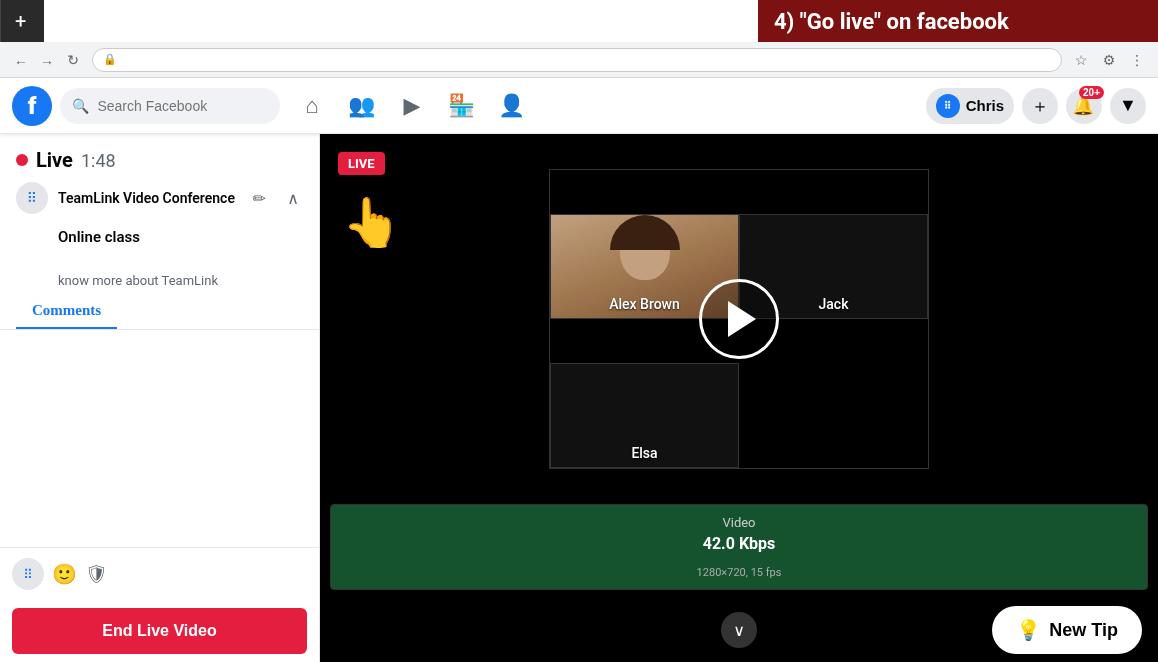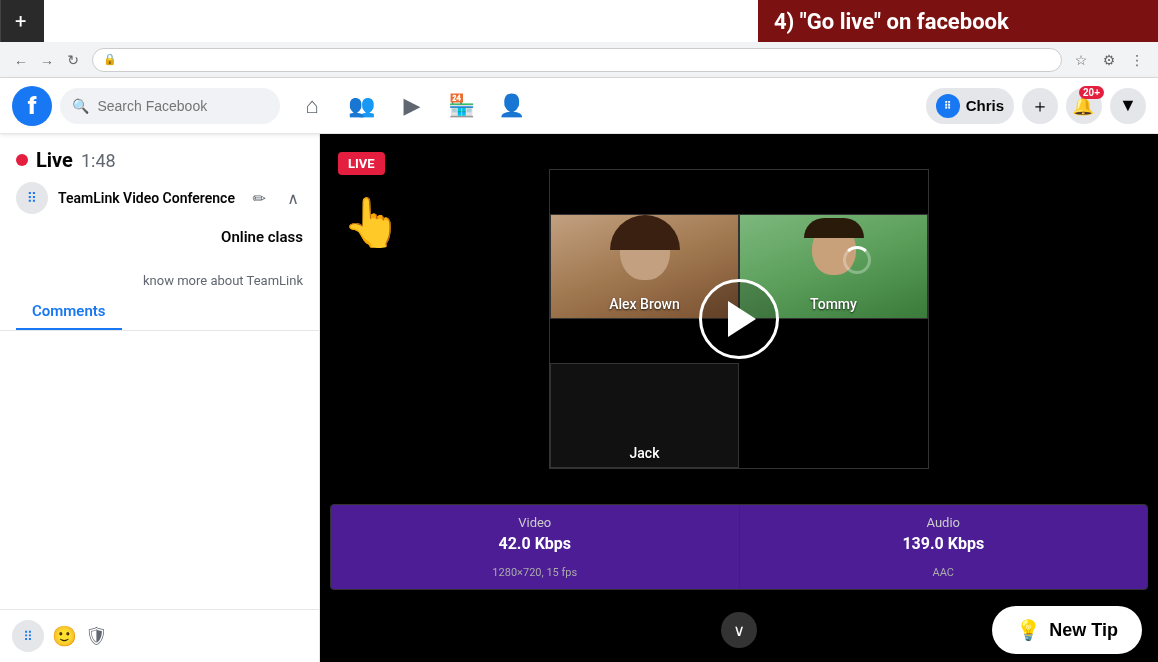--- a/index.html
+++ b/index.html
@@ -305,21 +305,20 @@
     .stream-collapse-btn {
       background: none;
       border: none;
       cursor: pointer;
       color: #606770;
       font-size: 16px;
       padding: 4px;
     }
     .stream-desc {
       padding: 4px 16px 4px 58px;
-      text-align: right;
     }
     .stream-desc-title {
       font-size: 15px;
       font-weight: 600;
       color: #050505;
     }
     .stream-desc-sub {
       font-size: 13px;
       color: #606770;
       margin-top: 27px;
@@ -509,21 +508,21 @@
       border: 3px solid rgba(255,255,255,0.3);
       border-top-color: #fff;
       border-radius: 50%;
       animation: spin 1s linear infinite;
       z-index: 5;
     }
     @keyframes spin { to { transform: rotate(360deg); } }
 
     
     .stats-bar {
-      background: #4c1d95;
+      background: #14532d;
       border: 1px solid #333;
       margin: 0 10px 8px;
       border-radius: 4px;
       display: flex;
       align-items: stretch;
       color: #fff;
     }
     .stats-section {
       flex: 1;
       display: flex;
@@ -676,32 +675,33 @@
         <div class="stream-avatar">⠿</div>
         <span class="stream-name">TeamLink Video Conference</span>
       </div>
       <button class="stream-edit-btn">✏</button>
       <button class="stream-collapse-btn">∧</button>
     </div>
     <div class="stream-desc">
       <div class="stream-desc-title">Online class</div>
       <div class="stream-desc-sub">know more about TeamLink</div>
     </div>
-    <div style="padding: 0 16px 0 16px;">
+    <div style="padding: 0 16px 0 16px; font-family: Liberation Serif, serif;">
       <div class="comments-tab">
         <span class="comments-tab-label">Comments</span>
       </div>
     </div>
     <div class="comments-divider"></div>
     <div class="comments-area"></div>
     <div class="comment-input-row">
       <div class="comment-avatar">⠿</div>
       <button class="comment-emoji-btn">🙂</button>
       <button class="comment-tag-btn">🛡</button>
     </div>
+    <button class="end-live-btn">End Live Video</button>
   </div>
 
   <div class="main-content">
     <div class="video-grid-area">
 
       <div class="live-badge">LIVE</div>
       <div class="hand-pointer">👆</div>
 
       <div class="video-grid">
 
@@ -709,52 +709,40 @@
           <div class="video-cell-photo">
             <div style="width:100%;height:100%;background:linear-gradient(160deg,#c2a080 0%,#a07850 50%,#7a5030 100%);display:flex;align-items:center;justify-content:center;overflow:hidden;position:relative;">
 
               <div style="position:absolute;top:5px;left:50%;transform:translateX(-50%);width:50px;height:60px;background:#c2a080;border-radius:50% 50% 45% 45%;"></div>
               <div style="position:absolute;top:0;left:50%;transform:translateX(-50%);width:70px;height:35px;background:#3a2010;border-radius:35px 35px 0 0;"></div>
             </div>
           </div>
           <span class="participant-name">Alex Brown</span>
         </div>
 
-        <div class="video-cell">
-          <div class="video-cell-photo">
-            <div style="width:100%;height:100%;background:linear-gradient(160deg,#7db87d 0%,#5a9e5a 50%,#3a7a3a 100%);display:flex;align-items:center;justify-content:center;overflow:hidden;position:relative;">
-              <div style="position:absolute;top:8px;left:50%;transform:translateX(-50%);width:44px;height:52px;background:#c8a07a;border-radius:50% 50% 45% 45%;"></div>
-              <div style="position:absolute;top:3px;left:50%;transform:translateX(-50%);width:60px;height:20px;background:#2a1a0a;border-radius:30px 30px 0 0;"></div>
-            </div>
-          </div>
-          <div class="loading-spinner"></div>
-          <span class="participant-name">Tommy</span>
-        </div>
 
         <div class="video-cell">
           <span class="participant-name">Jack</span>
         </div>
 
+        <div class="video-cell">
+          <span class="participant-name">Elsa</span>
+        </div>
 
         <div class="play-btn-overlay">
           <div class="play-triangle"></div>
         </div>
       </div>
     </div>
 
     <div class="stats-bar">
       <div class="stats-section">
         <span class="stats-label">Video</span>
         <span class="stats-value">42.0 Kbps</span>
         <span class="stats-sub">1280×720, 15 fps</span>
-      </div>
-      <div class="stats-section">
-        <span class="stats-label">Audio</span>
-        <span class="stats-value">139.0 Kbps</span>
-        <span class="stats-sub">AAC</span>
       </div>
     </div>
 
     <div class="bottom-bar">
       <div style="flex:1;"></div>
       <button class="chevron-down-btn">
         <span>∨</span>
       </button>
       <div style="flex:1; display:flex; justify-content:flex-end;">
         <button class="new-tip-btn">

